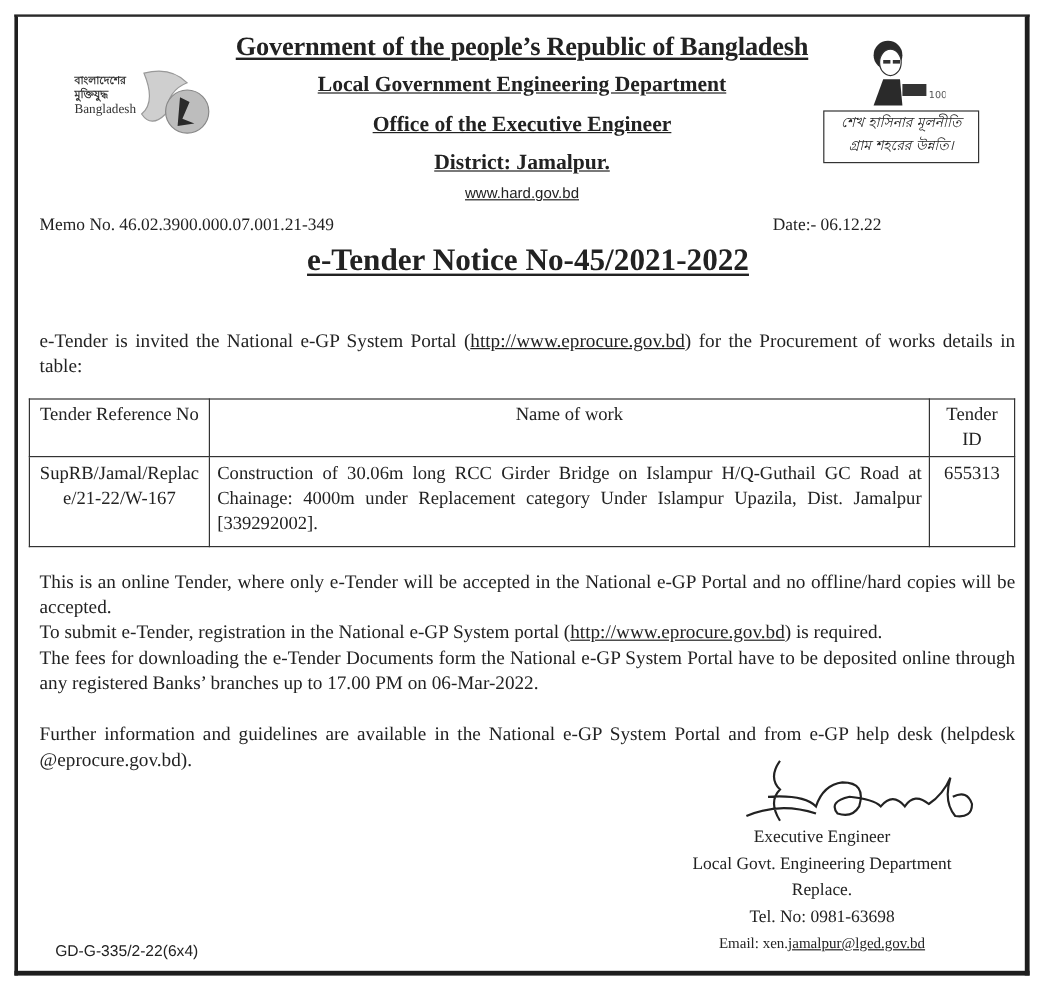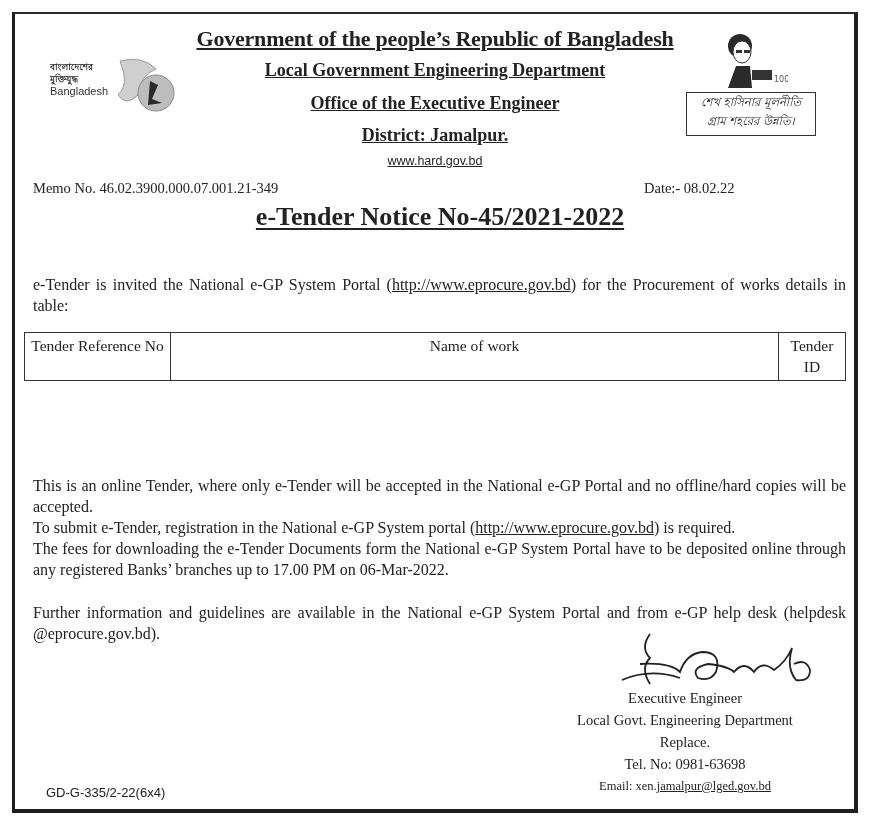--- a/index.html
+++ b/index.html
@@ -21,21 +21,21 @@
   .para { left: 33px; width: 813px; font-size: 16px; line-height: 21px; text-align: justify; }
   .u { text-decoration: underline; }
   table.tender { position: absolute; left: 24px; top: 332px; width: 822px; border-collapse: collapse; font-size: 15.5px; }
   table.tender td, table.tender th { border: 1.5px solid #333; vertical-align: top; line-height: 21px; font-weight: normal; }
   table.tender th { padding: 2px 4px 3px; text-align: center; }
   table.tender td { padding: 3px 6px 8px; }
   .c1 { width: 137px; text-align: center; }
   .c3 { width: 58px; text-align: center; }
   .c2 { text-align: justify; }
   .logo-left { left: 50px; top: 55px; width: 130px; height: 70px; }
-  .logo-text { position: absolute; left: 0; top: 6px; font-family: Liberation Sans, sans-serif; font-size: 11px; line-height: 12px; color: #333; }
+  .logo-text { position: absolute; left: 12px; top: 6px; font-family: Liberation Serif, serif; font-size: 11px; line-height: 12px; color: #333; }
   .logo-text .bn { font-size: 9px; font-weight: bold; }
   .logo-right { left: 718px; top: 30px; width: 70px; height: 60px; }
   .slogan { left: 686px; top: 92px; width: 128px; height: 42px; border: 1px solid #333; font-size: 11.5px;
             font-style: italic; text-align: center; line-height: 19px; font-family: "DejaVu Serif", serif; }
   .sig-block { left: 560px; width: 250px; text-align: center; font-size: 14.5px; line-height: 22px; }
   .email { font-size: 12.5px; }
   .footer-code { left: 46px; top: 785px; font-family: "Liberation Sans", sans-serif; font-size: 13px; }
 </style>
 </head>
 <body>
@@ -71,34 +71,39 @@
     <rect x="34" y="40" width="20" height="10" fill="#333"></rect>
     <text x="56" y="52" font-size="8" font-family="DejaVu Sans, sans-serif" fill="#555">100</text>
   </svg>
 </div>
 <div class="abs slogan">
   <div>শেখ হাসিনার মূলনীতি</div>
   <div>গ্রাম শহরের উন্নতি।</div>
 </div>
 
 <div class="abs memo">Memo No. 46.02.3900.000.07.001.21-349</div>
-<div class="abs date">Date:- 08.02.22</div>
+<div class="abs date">Date:- 06.12.22</div>
 
 <div class="abs title center">e-Tender Notice No-45/2021-2022</div>
 
 <div class="abs para" style="top:274px;">
   <span>e-Tender is invited the National e-GP System Portal (</span><span class="u">http://www.eprocure.gov.bd</span><span>) for the Procurement of works details in table:</span>
 </div>
 
 <table class="tender">
   <tbody>
       <tr>
     <th class="c1">Tender Reference No</th>
     <th class="c2" style="text-align:center;">Name of work</th>
     <th class="c3">Tender ID</th>
+  </tr>
+  <tr>
+    <td class="c1" style="word-break:break-all;">SupRB/Jamal/Replace/21-22/W-167</td>
+    <td class="c2">Construction of 30.06m long RCC Girder Bridge on Islampur H/Q-Guthail GC Road at Chainage: 4000m under Replacement category Under Islampur Upazila, Dist. Jamalpur [339292002].</td>
+    <td class="c3">655313</td>
   </tr>
 </tbody>
   </table>
 
 <div class="abs para" style="top:475px;">This is an online Tender, where only e-Tender will be accepted in the National e-GP Portal and no offline/hard copies will be accepted.</div>
 <div class="abs para" style="top:517px;">
   <span>To submit e-Tender, registration in the National e-GP System portal (</span><span class="u">http://www.eprocure.gov.bd</span><span>) is required.</span>
 </div>
 <div class="abs para" style="top:538px;">The fees for downloading the e-Tender Documents form the National e-GP System Portal have to be deposited online through any registered Banks’ branches up to 17.00 PM on 06-Mar-2022.</div>
 <div class="abs para" style="top:602px;">Further information and guidelines are available in the National e-GP System Portal and from e-GP help desk (helpdesk @eprocure.gov.bd).</div>

